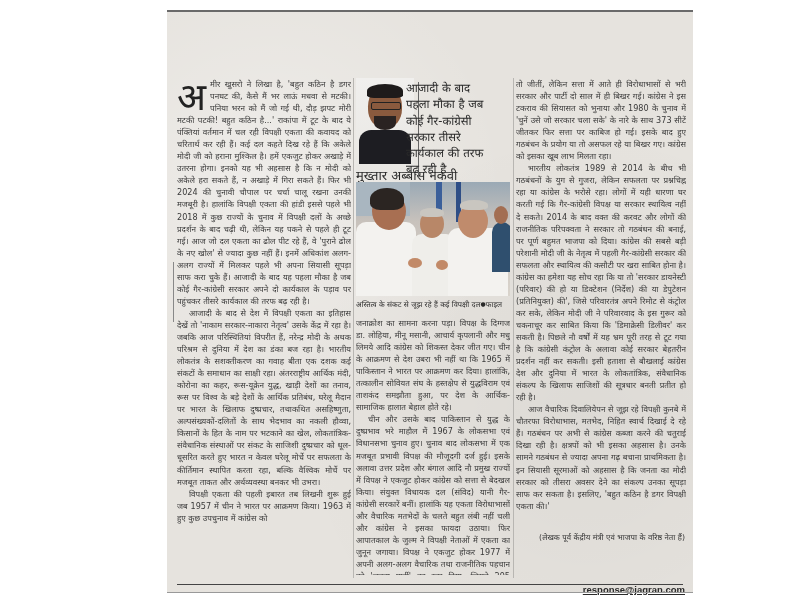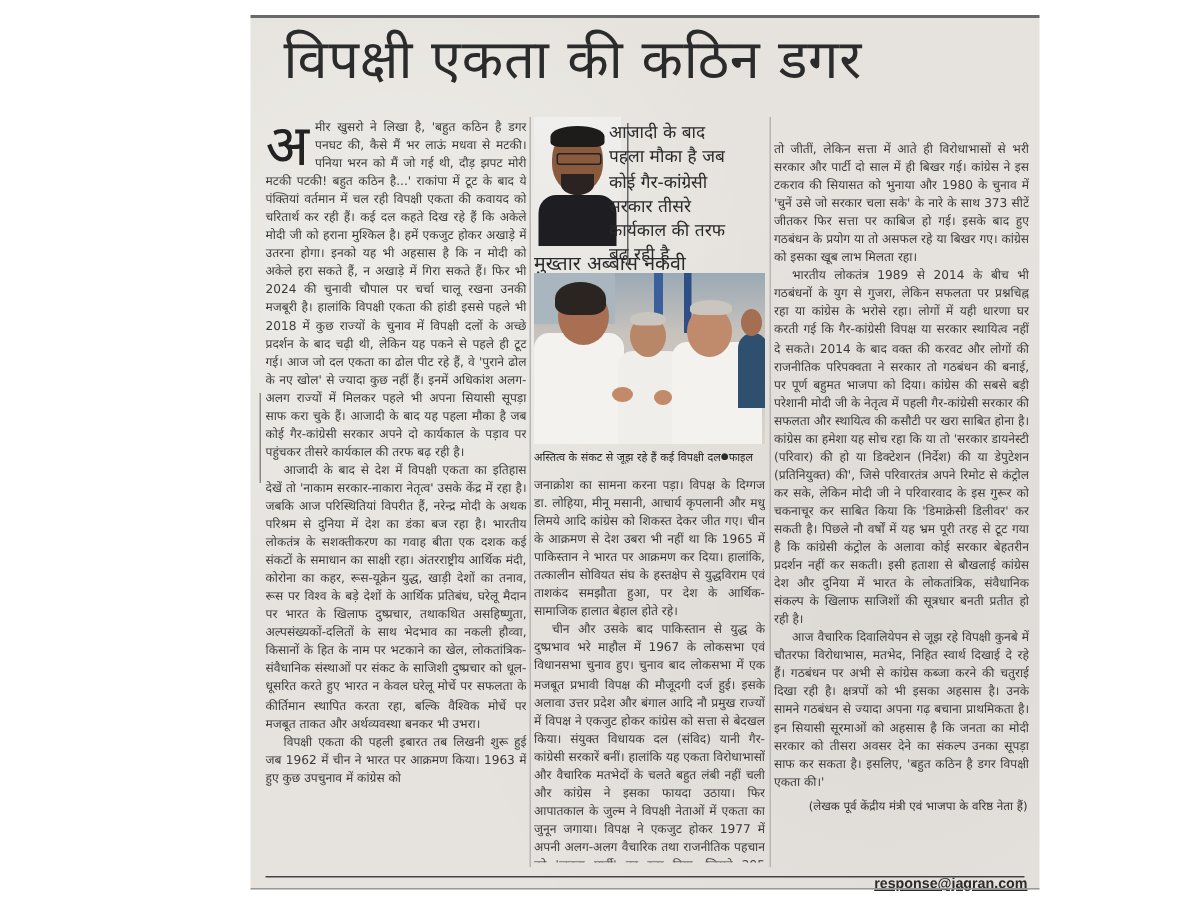--- a/index.html
+++ b/index.html
@@ -97,32 +97,31 @@
   .email {
     position:absolute; right:8px; top:572px; font-family:"Liberation Sans", sans-serif;
     font-weight:bold; font-size:9.5px; color:#2a2a2a; white-space:nowrap;text-decoration:underline;
   }
 </style>
 </head>
 <body>
 
 <div class="clip">
 
-  <div class="headline">विपक्षी एकता की कठिन डगर</div>
 
   <div class="col-divider" style="left:186px; height:500px;"></div>
   <div class="col-divider" style="left:346px; height:500px;"></div>
   <div class="rule-left"></div>
 
   <div class="col col1">
     <p class="noindent">
       <span class="dropcap">अ</span><span>मीर खुसरो ने लिखा है, 'बहुत कठिन है डगर पनघट की, कैसे मैं भर लाऊं मधवा से मटकी। पनिया भरन को मैं जो गई थी, दौड़ झपट मोरी मटकी पटकी! बहुत कठिन है...' राकांपा में टूट के बाद ये पंक्तियां वर्तमान में चल रही विपक्षी एकता की कवायद को चरितार्थ कर रही हैं। कई दल कहते दिख रहे हैं कि अकेले मोदी जी को हराना मुश्किल है। हमें एकजुट होकर अखाड़े में उतरना होगा। इनको यह भी अहसास है कि न मोदी को अकेले हरा सकते हैं, न अखाड़े में गिरा सकते हैं। फिर भी 2024 की चुनावी चौपाल पर चर्चा चालू रखना उनकी मजबूरी है। हालांकि विपक्षी एकता की हांडी इससे पहले भी 2018 में कुछ राज्यों के चुनाव में विपक्षी दलों के अच्छे प्रदर्शन के बाद चढ़ी थी, लेकिन यह पकने से पहले ही टूट गई। आज जो दल एकता का ढोल पीट रहे हैं, वे 'पुराने ढोल के नए खोल' से ज्यादा कुछ नहीं हैं। इनमें अधिकांश अलग-अलग राज्यों में मिलकर पहले भी अपना सियासी सूपड़ा साफ करा चुके हैं। आजादी के बाद यह पहला मौका है जब कोई गैर-कांग्रेसी सरकार अपने दो कार्यकाल के पड़ाव पर पहुंचकर तीसरे कार्यकाल की तरफ बढ़ रही है।</span>
     </p>
     <p>आजादी के बाद से देश में विपक्षी एकता का इतिहास देखें तो 'नाकाम सरकार-नाकारा नेतृत्व' उसके केंद्र में रहा है। जबकि आज परिस्थितियां विपरीत हैं, नरेन्द्र मोदी के अथक परिश्रम से दुनिया में देश का डंका बज रहा है। भारतीय लोकतंत्र के सशक्तीकरण का गवाह बीता एक दशक कई संकटों के समाधान का साक्षी रहा। अंतरराष्ट्रीय आर्थिक मंदी, कोरोना का कहर, रूस-यूक्रेन युद्ध, खाड़ी देशों का तनाव, रूस पर विश्व के बड़े देशों के आर्थिक प्रतिबंध, घरेलू मैदान पर भारत के खिलाफ दुष्प्रचार, तथाकथित असहिष्णुता, अल्पसंख्यकों-दलितों के साथ भेदभाव का नकली हौव्वा, किसानों के हित के नाम पर भटकाने का खेल, लोकतांत्रिक-संवैधानिक संस्थाओं पर संकट के साजिशी दुष्प्रचार को धूल-धूसरित करते हुए भारत न केवल घरेलू मोर्चे पर सफलता के कीर्तिमान स्थापित करता रहा, बल्कि वैश्विक मोर्चे पर मजबूत ताकत और अर्थव्यवस्था बनकर भी उभरा।</p>
-    <p>विपक्षी एकता की पहली इबारत तब लिखनी शुरू हुई जब 1962 में चीन ने भारत पर आक्रमण किया। 1963 में हुए कुछ उपचुनाव में कांग्रेस को</p>
+    <p>विपक्षी एकता की पहली इबारत तब लिखनी शुरू हुई जब 1957 में चीन ने भारत पर आक्रमण किया। 1963 में हुए कुछ उपचुनाव में कांग्रेस को</p>
   </div>
 
   <div class="photo-block">
     <div class="portrait">
       <div class="body"></div>
       <div class="head"></div>
       <div class="hair"></div>
       <div class="glasses"></div>
       <div class="beard"></div>
     </div>
@@ -156,21 +155,21 @@
     <div class="photo-caption">
       <span>अस्तित्व के संकट से जूझ रहे हैं कई विपक्षी दल</span><span class="dot">●</span><span>फाइल</span>
     </div>
   </div>
 
   <div class="col col2-text">
     <p class="noindent">जनाक्रोश का सामना करना पड़ा। विपक्ष के दिग्गज डा. लोहिया, मीनू मसानी, आचार्य कृपलानी और मधु लिमये आदि कांग्रेस को शिकस्त देकर जीत गए। चीन के आक्रमण से देश उबरा भी नहीं था कि 1965 में पाकिस्तान ने भारत पर आक्रमण कर दिया। हालांकि, तत्कालीन सोवियत संघ के हस्तक्षेप से युद्धविराम एवं ताशकंद समझौता हुआ, पर देश के आर्थिक-सामाजिक हालात बेहाल होते रहे।</p>
     <p>चीन और उसके बाद पाकिस्तान से युद्ध के दुष्प्रभाव भरे माहौल में 1967 के लोकसभा एवं विधानसभा चुनाव हुए। चुनाव बाद लोकसभा में एक मजबूत प्रभावी विपक्ष की मौजूदगी दर्ज हुई। इसके अलावा उत्तर प्रदेश और बंगाल आदि नौ प्रमुख राज्यों में विपक्ष ने एकजुट होकर कांग्रेस को सत्ता से बेदखल किया। संयुक्त विधायक दल (संविद) यानी गैर-कांग्रेसी सरकारें बनीं। हालांकि यह एकता विरोधाभासों और वैचारिक मतभेदों के चलते बहुत लंबी नहीं चली और कांग्रेस ने इसका फायदा उठाया। फिर आपातकाल के जुल्म ने विपक्षी नेताओं में एकता का जुनून जगाया। विपक्ष ने एकजुट होकर 1977 में अपनी अलग-अलग वैचारिक तथा राजनीतिक पहचान को 'जनता पार्टी' का रूप दिया, जिसने 295 लोकसभा सीटें</p>
   </div>
 
-  <div class="col col3" style="height:470px;margin-top:15px;">
+  <div class="col col3" style="height:470px;">
     <p class="noindent">तो जीतीं, लेकिन सत्ता में आते ही विरोधाभासों से भरी सरकार और पार्टी दो साल में ही बिखर गई। कांग्रेस ने इस टकराव की सियासत को भुनाया और 1980 के चुनाव में 'चुनें उसे जो सरकार चला सके' के नारे के साथ 373 सीटें जीतकर फिर सत्ता पर काबिज हो गई। इसके बाद हुए गठबंधन के प्रयोग या तो असफल रहे या बिखर गए। कांग्रेस को इसका खूब लाभ मिलता रहा।</p>
     <p>भारतीय लोकतंत्र 1989 से 2014 के बीच भी गठबंधनों के युग से गुजरा, लेकिन सफलता पर प्रश्नचिह्न रहा या कांग्रेस के भरोसे रहा। लोगों में यही धारणा घर करती गई कि गैर-कांग्रेसी विपक्ष या सरकार स्थायित्व नहीं दे सकते। 2014 के बाद वक्त की करवट और लोगों की राजनीतिक परिपक्वता ने सरकार तो गठबंधन की बनाई, पर पूर्ण बहुमत भाजपा को दिया। कांग्रेस की सबसे बड़ी परेशानी मोदी जी के नेतृत्व में पहली गैर-कांग्रेसी सरकार की सफलता और स्थायित्व की कसौटी पर खरा साबित होना है। कांग्रेस का हमेशा यह सोच रहा कि या तो 'सरकार डायनेस्टी (परिवार) की हो या डिक्टेशन (निर्देश) की या डेपुटेशन (प्रतिनियुक्त) की', जिसे परिवारतंत्र अपने रिमोट से कंट्रोल कर सके, लेकिन मोदी जी ने परिवारवाद के इस गुरूर को चकनाचूर कर साबित किया कि 'डिमाक्रेसी डिलीवर' कर सकती है। पिछले नौ वर्षों में यह भ्रम पूरी तरह से टूट गया है कि कांग्रेसी कंट्रोल के अलावा कोई सरकार बेहतरीन प्रदर्शन नहीं कर सकती। इसी हताशा से बौखलाई कांग्रेस देश और दुनिया में भारत के लोकतांत्रिक, संवैधानिक संकल्प के खिलाफ साजिशों की सूत्रधार बनती प्रतीत हो रही है।</p>
     <p>आज वैचारिक दिवालियेपन से जूझ रहे विपक्षी कुनबे में चौतरफा विरोधाभास, मतभेद, निहित स्वार्थ दिखाई दे रहे हैं। गठबंधन पर अभी से कांग्रेस कब्जा करने की चतुराई दिखा रही है। क्षत्रपों को भी इसका अहसास है। उनके सामने गठबंधन से ज्यादा अपना गढ़ बचाना प्राथमिकता है। इन सियासी सूरमाओं को अहसास है कि जनता का मोदी सरकार को तीसरा अवसर देने का संकल्प उनका सूपड़ा साफ कर सकता है। इसलिए, 'बहुत कठिन है डगर विपक्षी एकता की।'</p>
   </div>
 
   <div class="byline-note">(लेखक पूर्व केंद्रीय मंत्री एवं भाजपा के वरिष्ठ नेता हैं)</div>
   <div class="email">response@jagran.com</div>
 
   <div class="footer-rule"></div>
   <div class="bottom-rule"></div>

